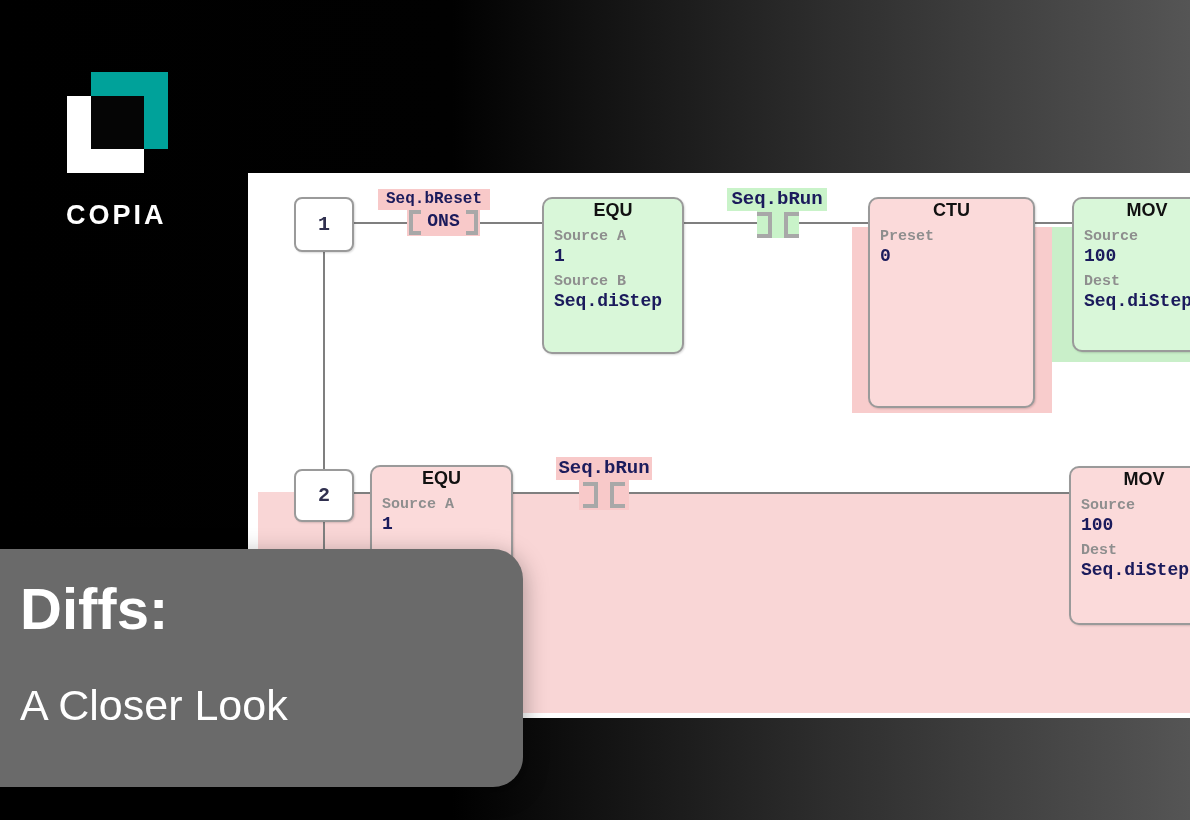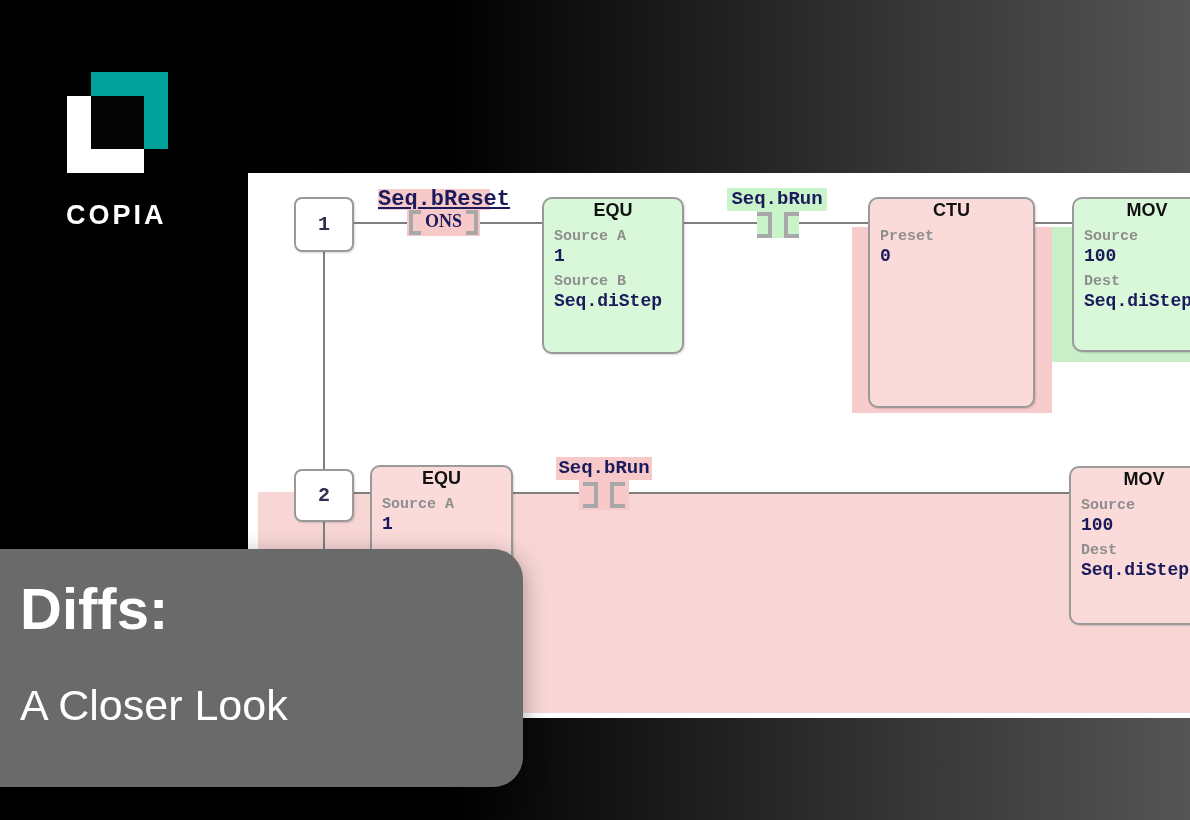--- a/index.html
+++ b/index.html
@@ -41,21 +41,21 @@
   .contact-bg{position:absolute;}
   .contact-bg.added{background:var(--added-tag);}
   .contact-bg.removed{background:var(--removed-tag);}
   .br{position:absolute;box-sizing:border-box;border:4px solid var(--bracket);}
   .br.xic{width:15px;height:26px;top:1px;}
   .br.left{left:0;border-left:none;}   
   .br.right{right:0;border-right:none;}
   .br.sq-l{left:2px;width:12px;height:25px;top:1px;border-right:none;} 
   .br.sq-r{right:2px;width:12px;height:25px;top:1px;border-left:none;}
   .ons-txt{position:absolute;left:0;right:0;top:2px;text-align:center;
-    font-family:Liberation Serif, serif;font-weight:700;font-size:18px;color:var(--value-text);}
+    font-family:Liberation Mono, monospace;font-weight:700;font-size:18px;color:var(--value-text);}
   .block{position:absolute;box-sizing:border-box;border:2px solid var(--border);border-radius:10px;
     box-shadow:1px 1px 2px rgba(0,0,0,.15);font-family:"Liberation Mono","DejaVu Sans Mono",monospace;}
   .block.added{background:var(--added-fill);}
   .block.removed{background:var(--removed-fill);}
   .block-title{padding-top:0;text-align:center;font-family:"Liberation Sans",sans-serif;
     font-weight:700;font-size:18px;line-height:22px;color:var(--title-text);}
   .bf{margin-top:6px;padding-left:10px;}
   .bf .lbl{font-weight:700;font-size:15px;line-height:19px;color:var(--label-text);white-space:nowrap;}
   .bf .val{font-weight:700;font-size:18px;line-height:20px;color:var(--value-text);white-space:nowrap;}
   
@@ -89,21 +89,21 @@
     <div class="vwire" style="left:75px;top:78px;height:219px;"></div>
     <div class="vwire" style="left:75px;top:348px;height:30px;"></div>
 
     <div class="rung-box" style="left:46px;top:24px;height:55px;">
       <span>1</span>
     </div>
     <div class="rung-box" style="left:46px;top:296px;height:53px;">
       <span>2</span>
     </div>
 
-    <div class="tag removed" style="left:130px;top:16px;width:112px;height:21px;line-height:21px;font-size:22px;text-decoration:underline;">Seq.bReset</div>
+    <div class="tag removed" style="left:130px;top:16px;width:112px;height:21px;line-height:21px;font-size:16px;">Seq.bReset</div>
     <div class="contact-bg removed" style="left:159px;top:36px;width:73px;height:27px;">
       <span class="br sq-l"></span>
       <span class="ons-txt">ONS</span>
       <span class="br sq-r"></span>
     </div>
 
     <div class="block added" style="left:294px;top:24px;width:142px;height:157px;">
       <div class="block-title">EQU</div>
       <div class="bf">
         <div class="lbl">Source A</div>

